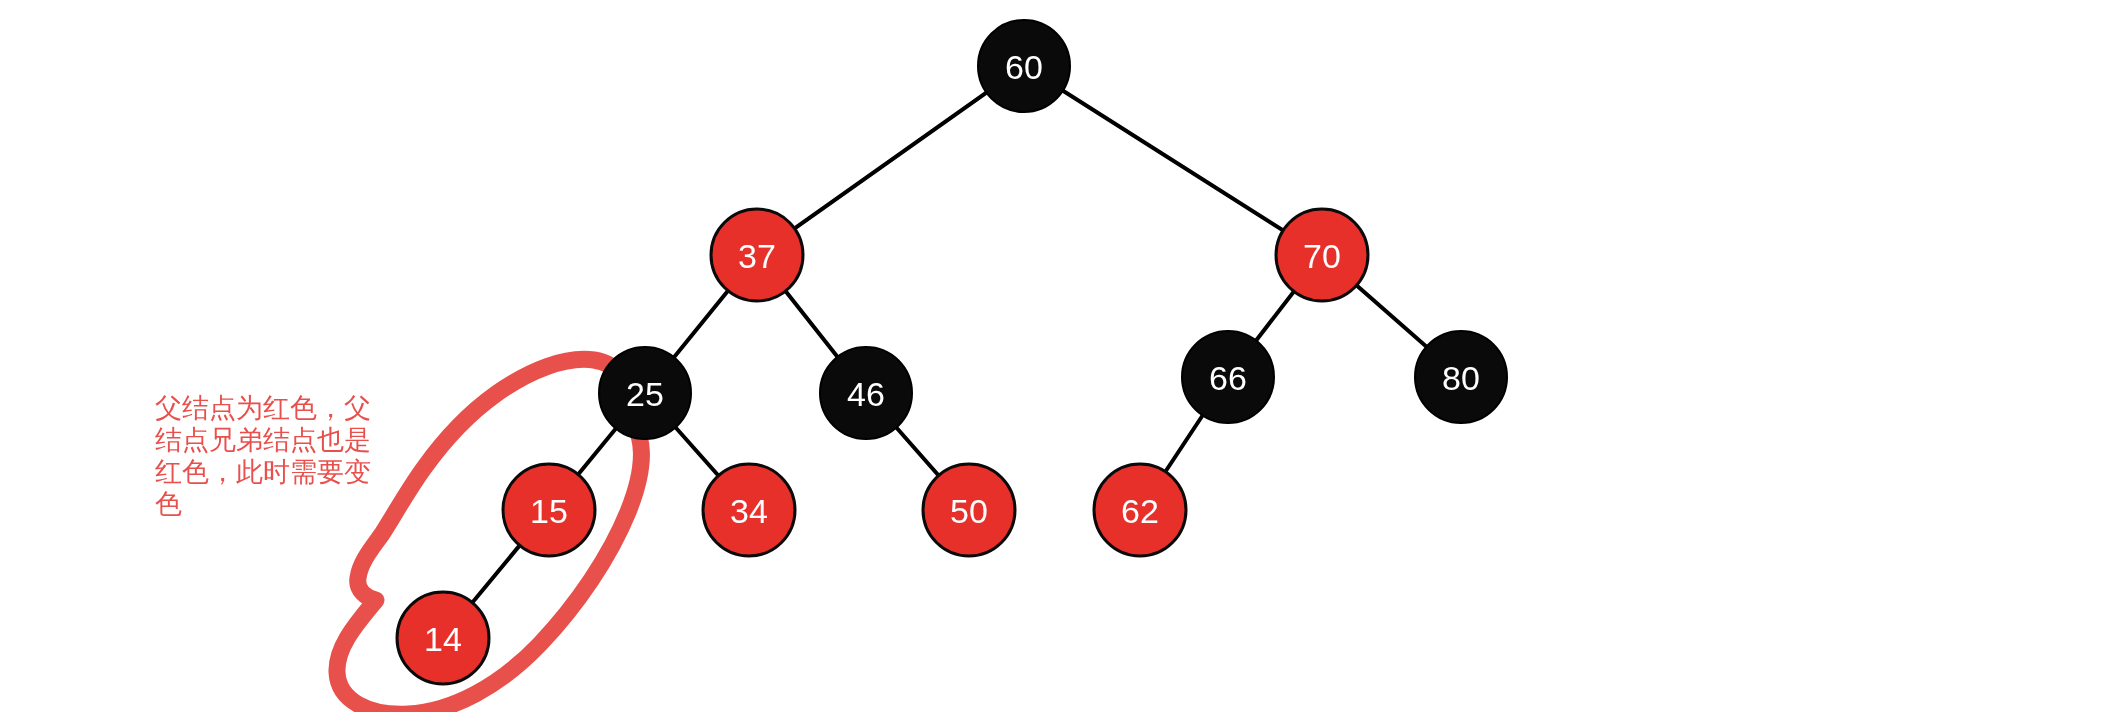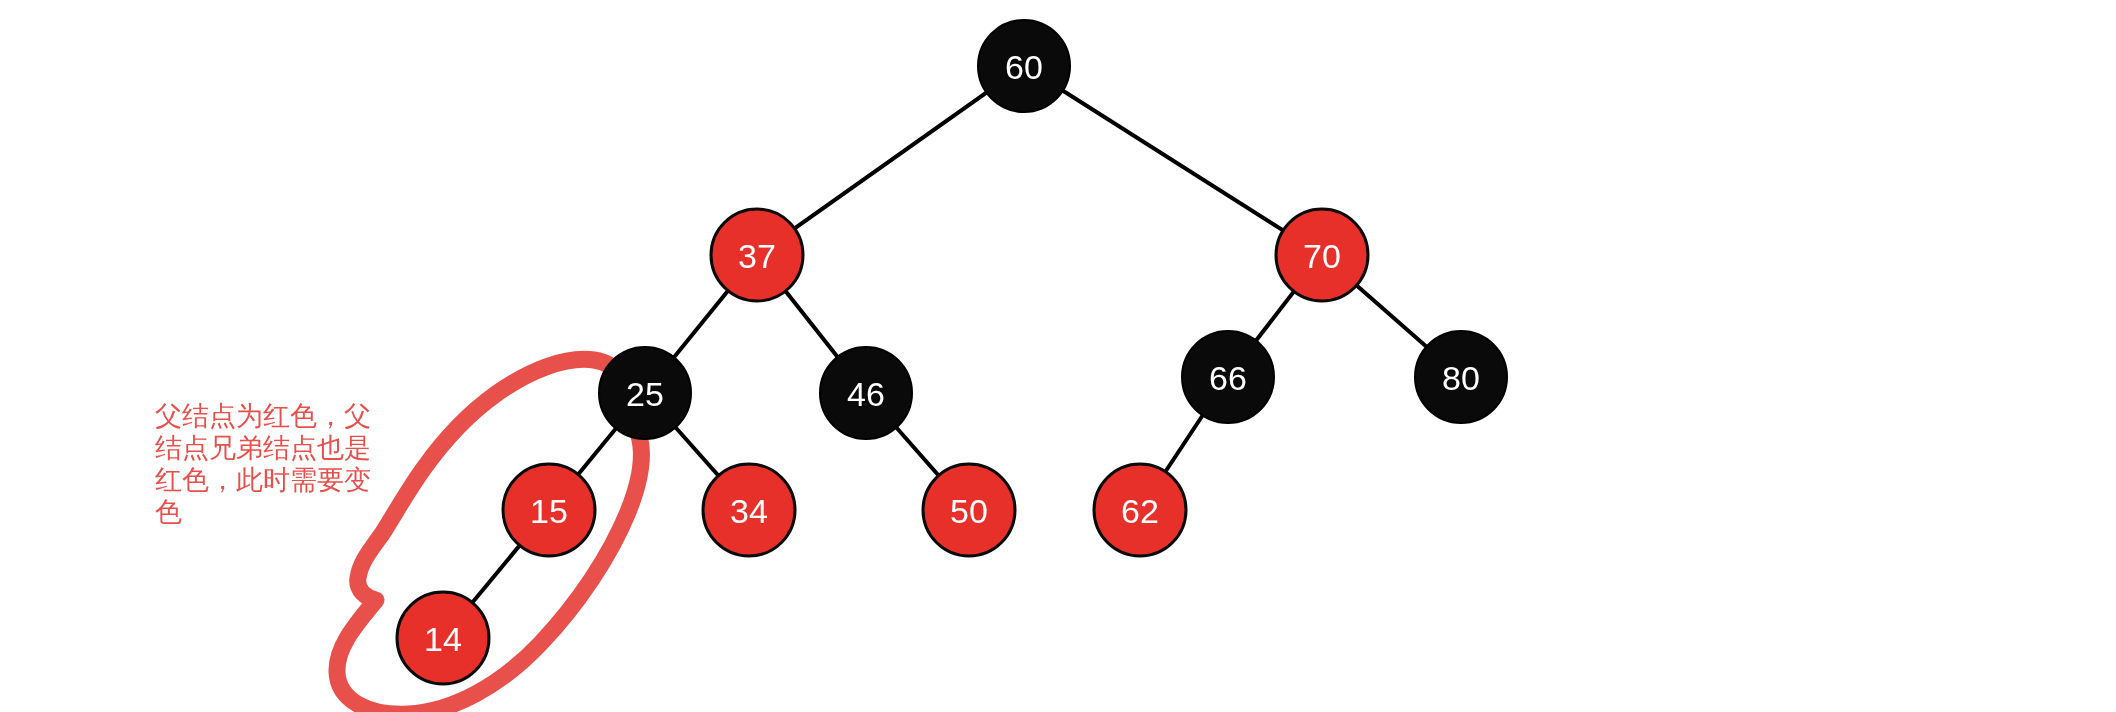--- a/index.html
+++ b/index.html
@@ -51,21 +51,21 @@
   .annotation-loop {
     fill: none;
     stroke: #E8504C;
     stroke-width: 17;
     stroke-linecap: round;
     stroke-linejoin: round;
   }
   #annotation-text {
     position: absolute;
     left: 155px;
-    top: 400px;
+    top: 392px;
     width: 240px;
     color: #E8504C;
     font-family: "Liberation Sans", "DejaVu Sans", sans-serif;
     font-size: 27px;
     line-height: 32px;
     letter-spacing: 0px;
     white-space: pre-wrap;
   }
 </style>
 </head>

